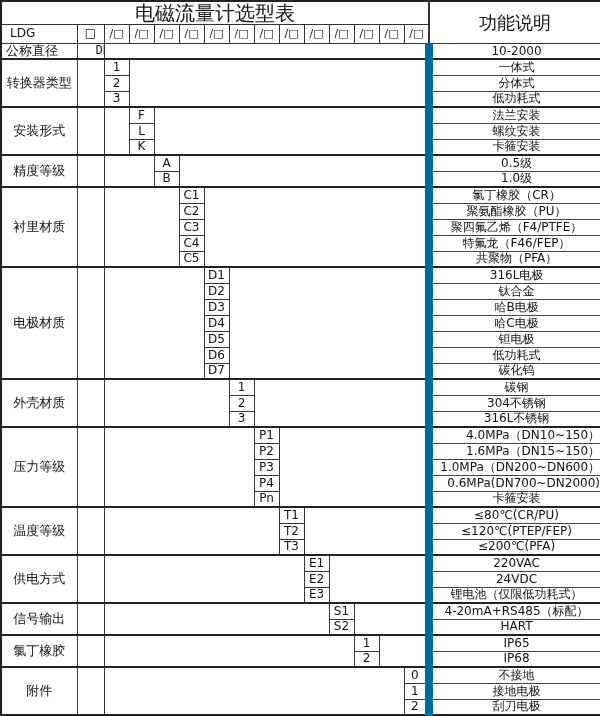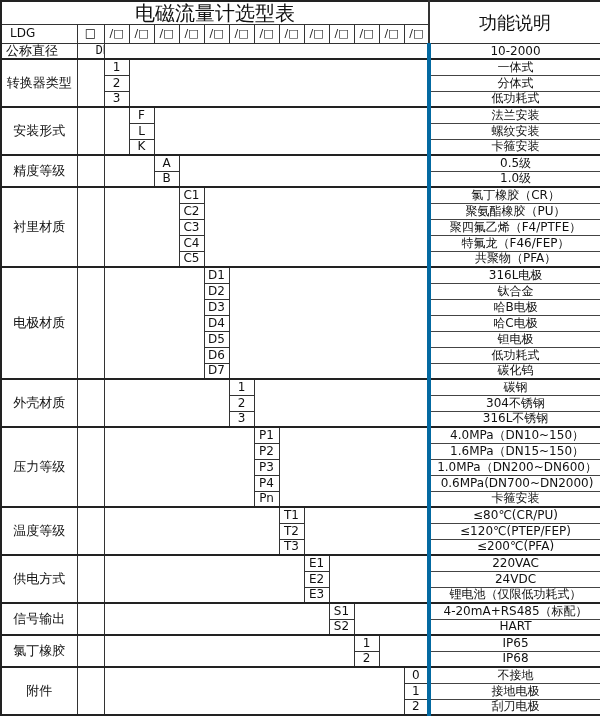--- a/index.html
+++ b/index.html
@@ -16,22 +16,22 @@
   .funchead{border-left:2px solid #333;border-bottom:1px solid #333;font-size:18px;}
   .ldgrow td{border-bottom:1px solid #333;}
   .ldg{ text-align:left;padding-left:8px;border-right:1px solid #333;margin-top:8px;}
   .box{border-left:1px solid #333;border-right:1px solid #333;}
   .slot{border-left:1px solid #333;border-right:1px solid #333;font-size:11px;}
   .lbl{border-right:1px solid #333;font-size:13px;}
   .lbl-left{text-align:left;padding-left:4px;}
   .dn{border-left:1px solid #333;border-right:1px solid #333;}
   .dntext{text-align:center;padding-left:18px;font-family:Liberation Mono, monospace;}
   .code{border:1px solid #333;}
-  .desc{border-left:4px solid #0369a1;border-bottom:1px solid #444;}
-  .left{text-align:center;padding-left:3px;}
+  .desc{border-left:8px solid #0369a1;border-bottom:1px solid #444;}
+  .left{text-align:right;padding-left:3px;}
   .bb2{border-bottom:2px solid #222 !important;}
   tr{height:16px;}
   tr.t1{height:20px;}
   tr.t2{height:19px;}
   tr.t3{height:15px;}
 </style>
 </head>
 <body>
 
 <table>

